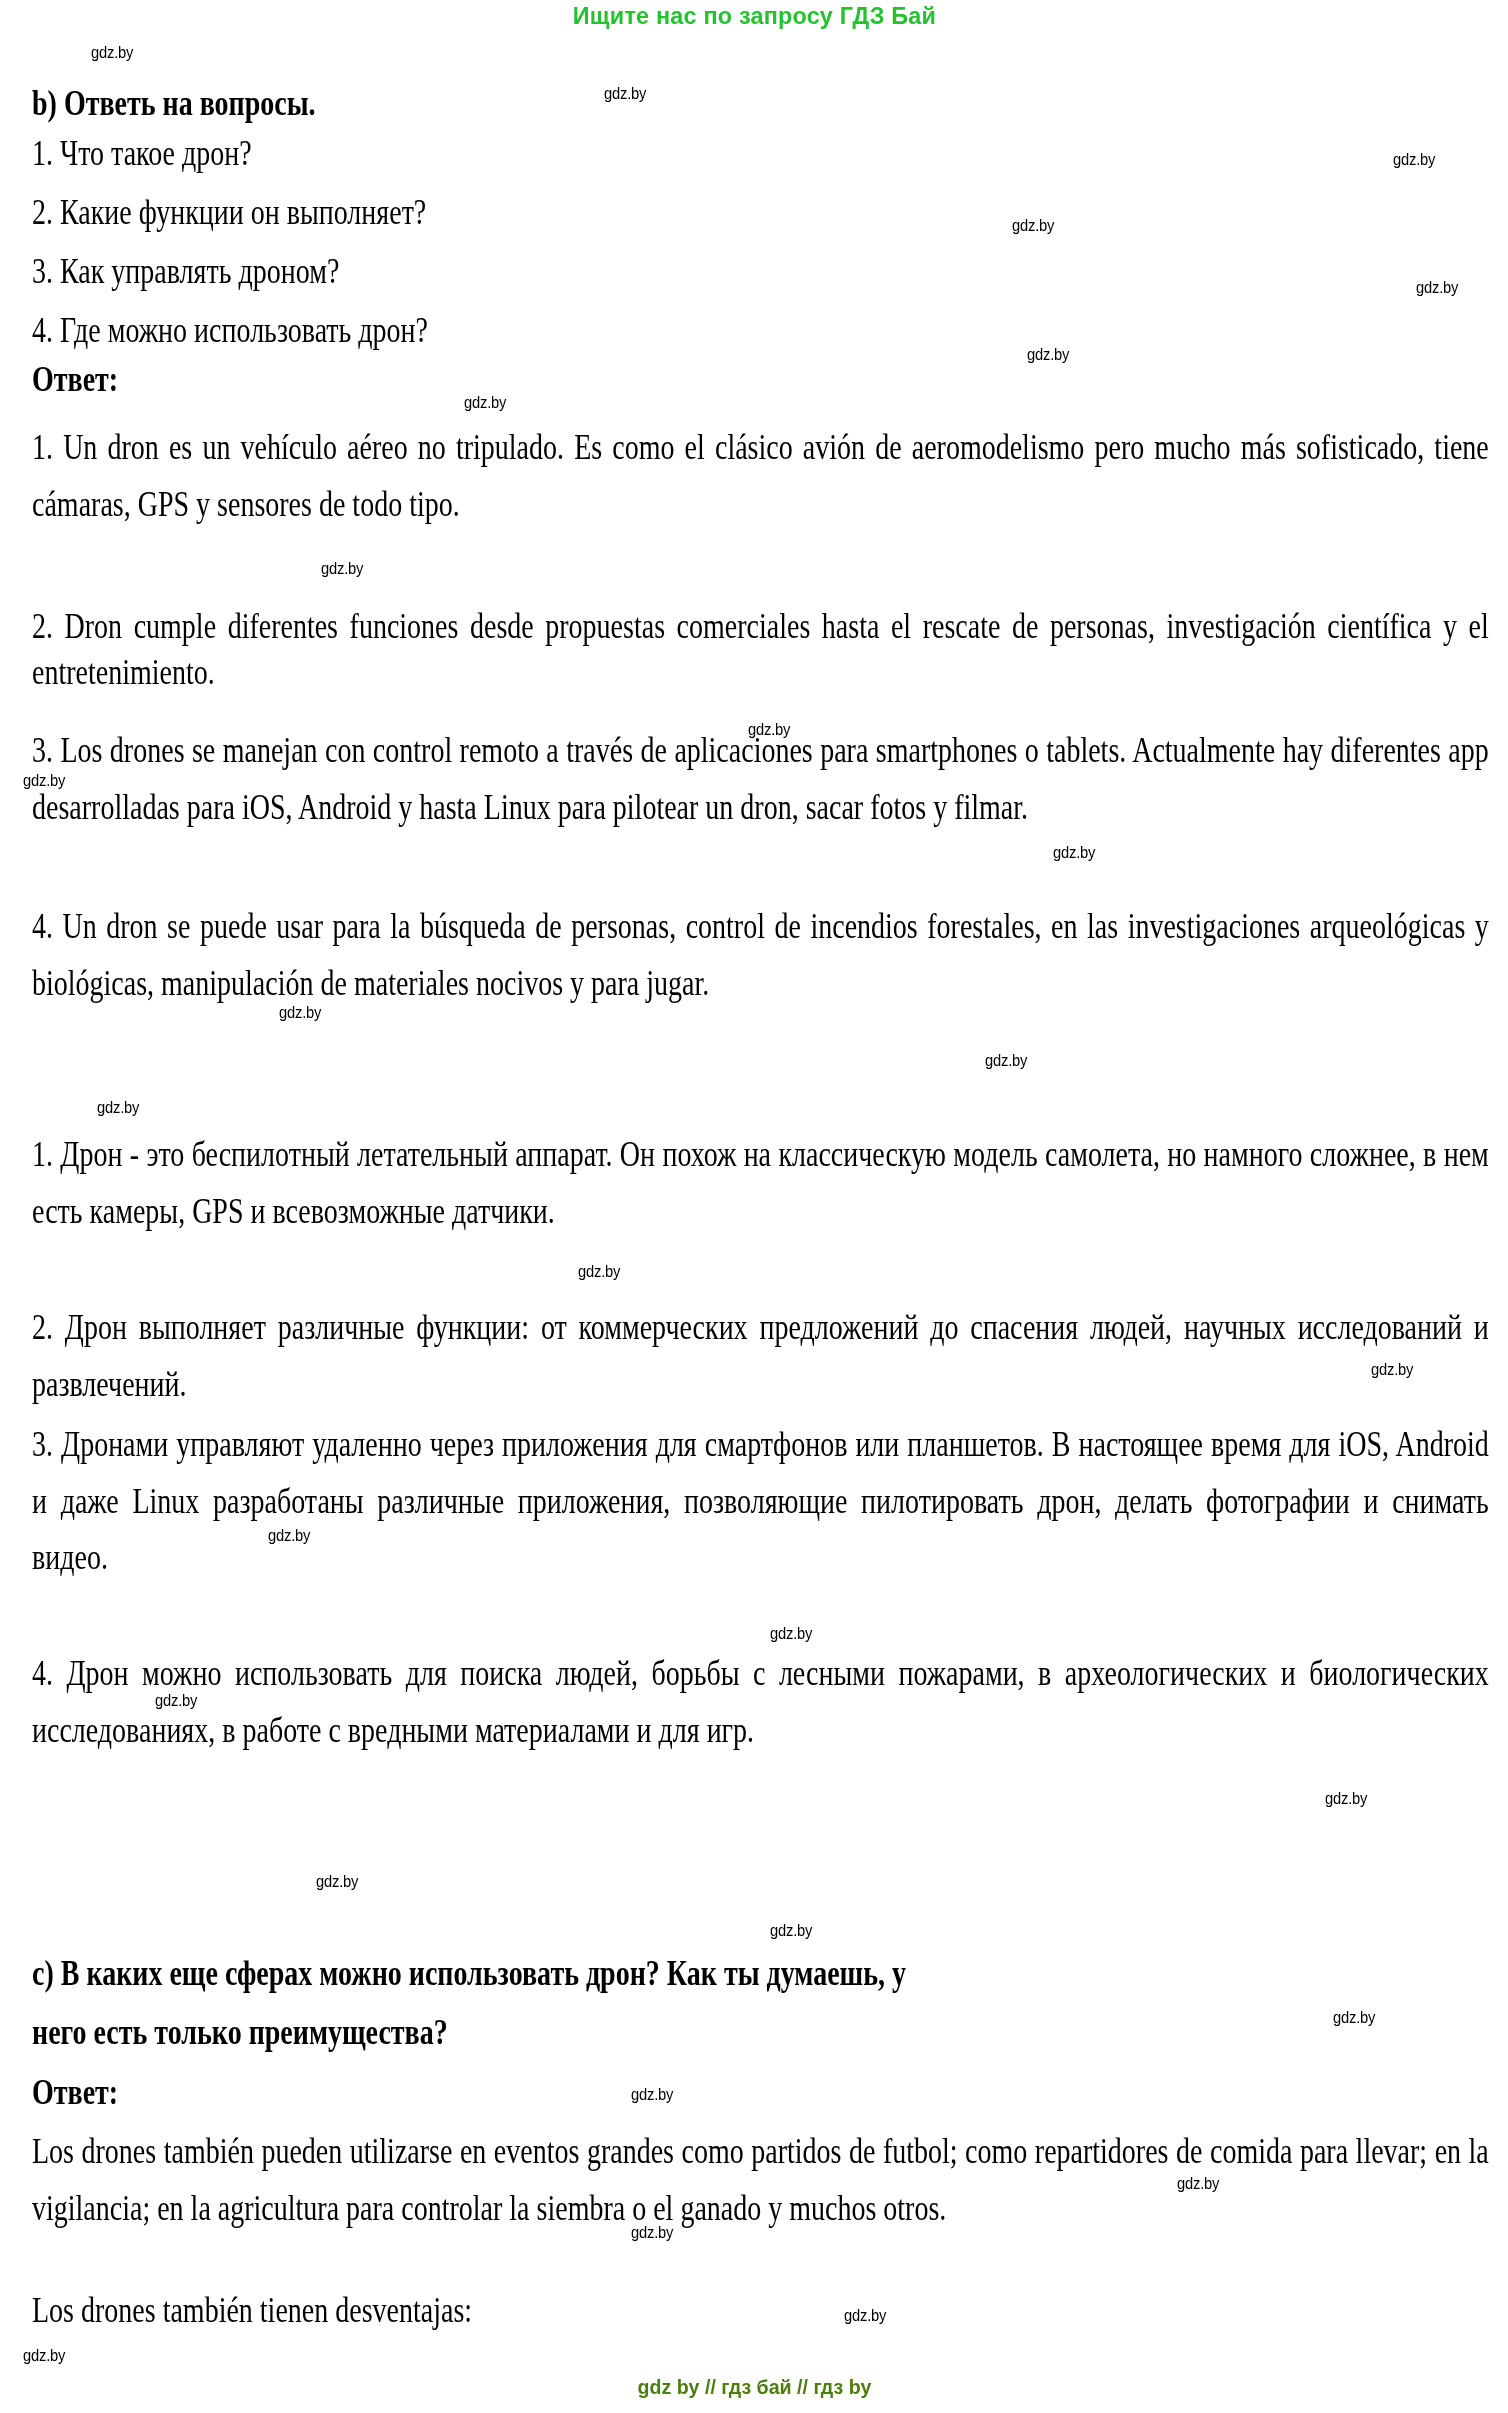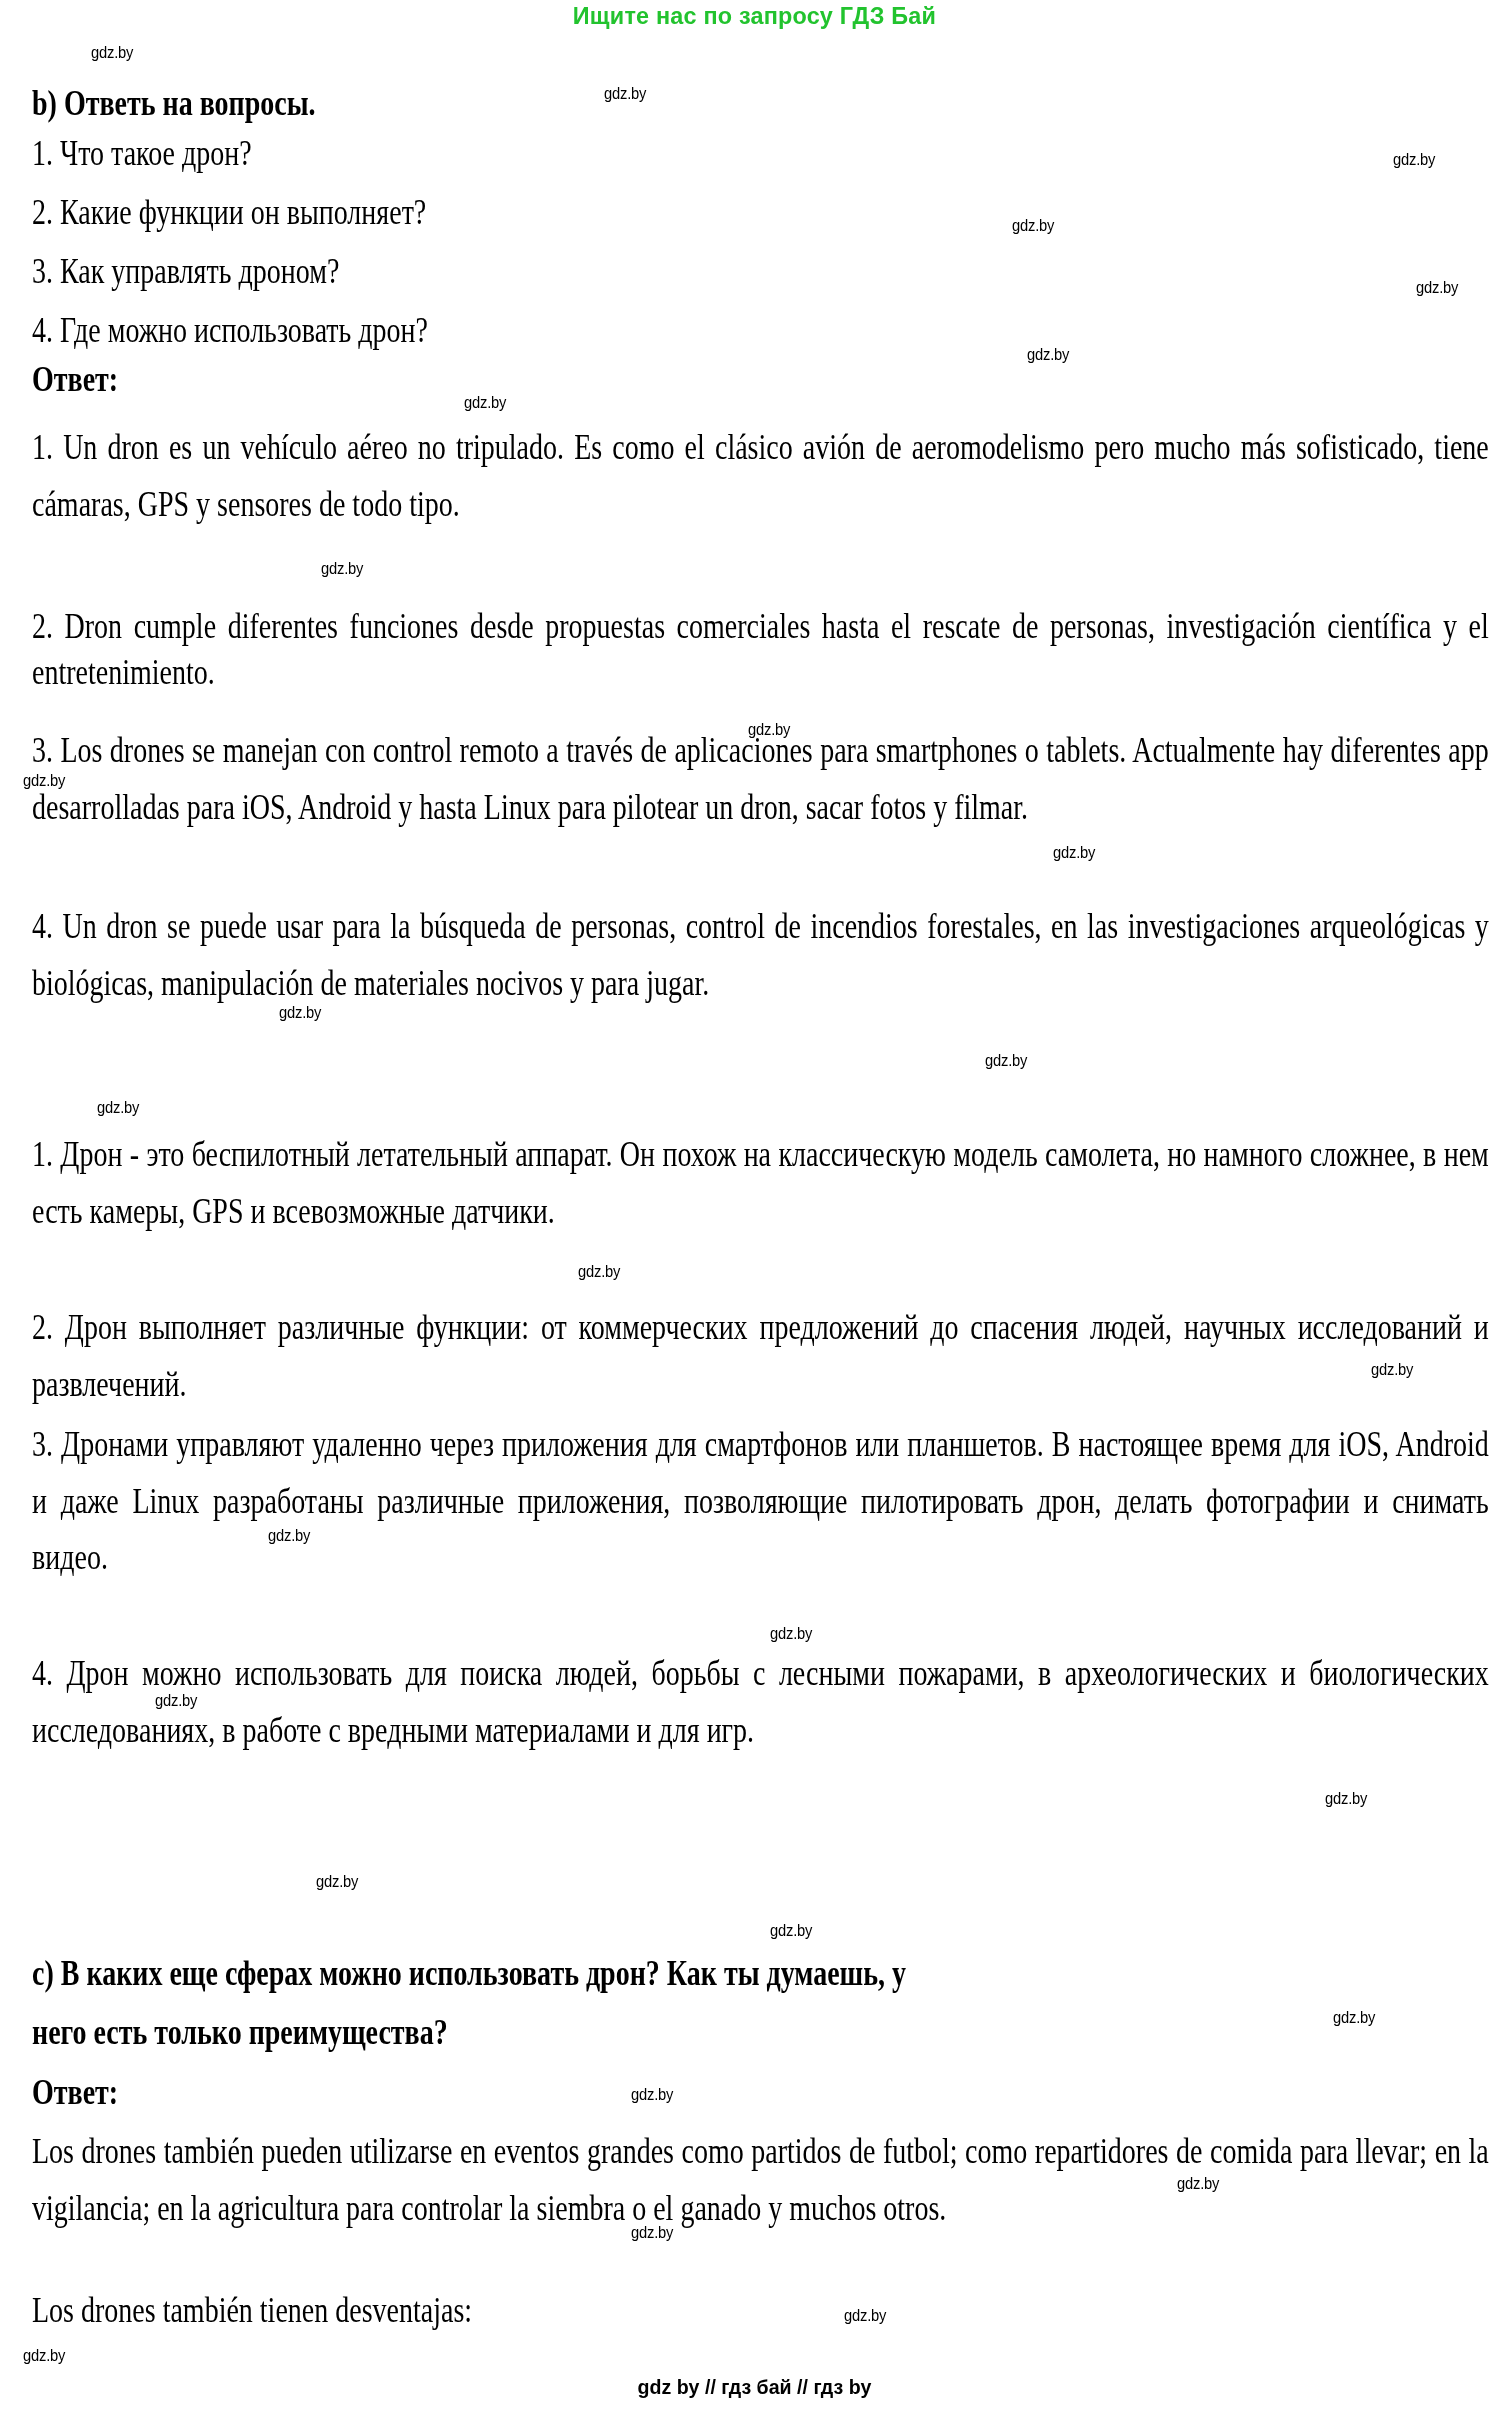--- a/index.html
+++ b/index.html
@@ -175,16 +175,16 @@
     <div class="blk hd" style="top:2015px;">него есть только преимущества?</div>
 
     <div class="blk hd" style="top:2075px;">Ответ:</div>
 
     <div class="blk para loose" style="top:2124px;">Los drones también pueden utilizarse en eventos grandes como partidos de futbol; como repartidores de comida para llevar; en la vigilancia; en la agricultura para controlar la siembra o el ganado y muchos otros.</div>
 
     <div class="blk para last-left" style="top:2288px;">Los drones también tienen desventajas:</div>
 
   </div>
 
-  <div class="footer" style="color:#000000">gdz by  //  гдз бай  //  гдз by</div>
+  <div class="footer" style="color:#4d7c0f">gdz by  //  гдз бай  //  гдз by</div>
 
 </div>
 
 
 </body></html>

